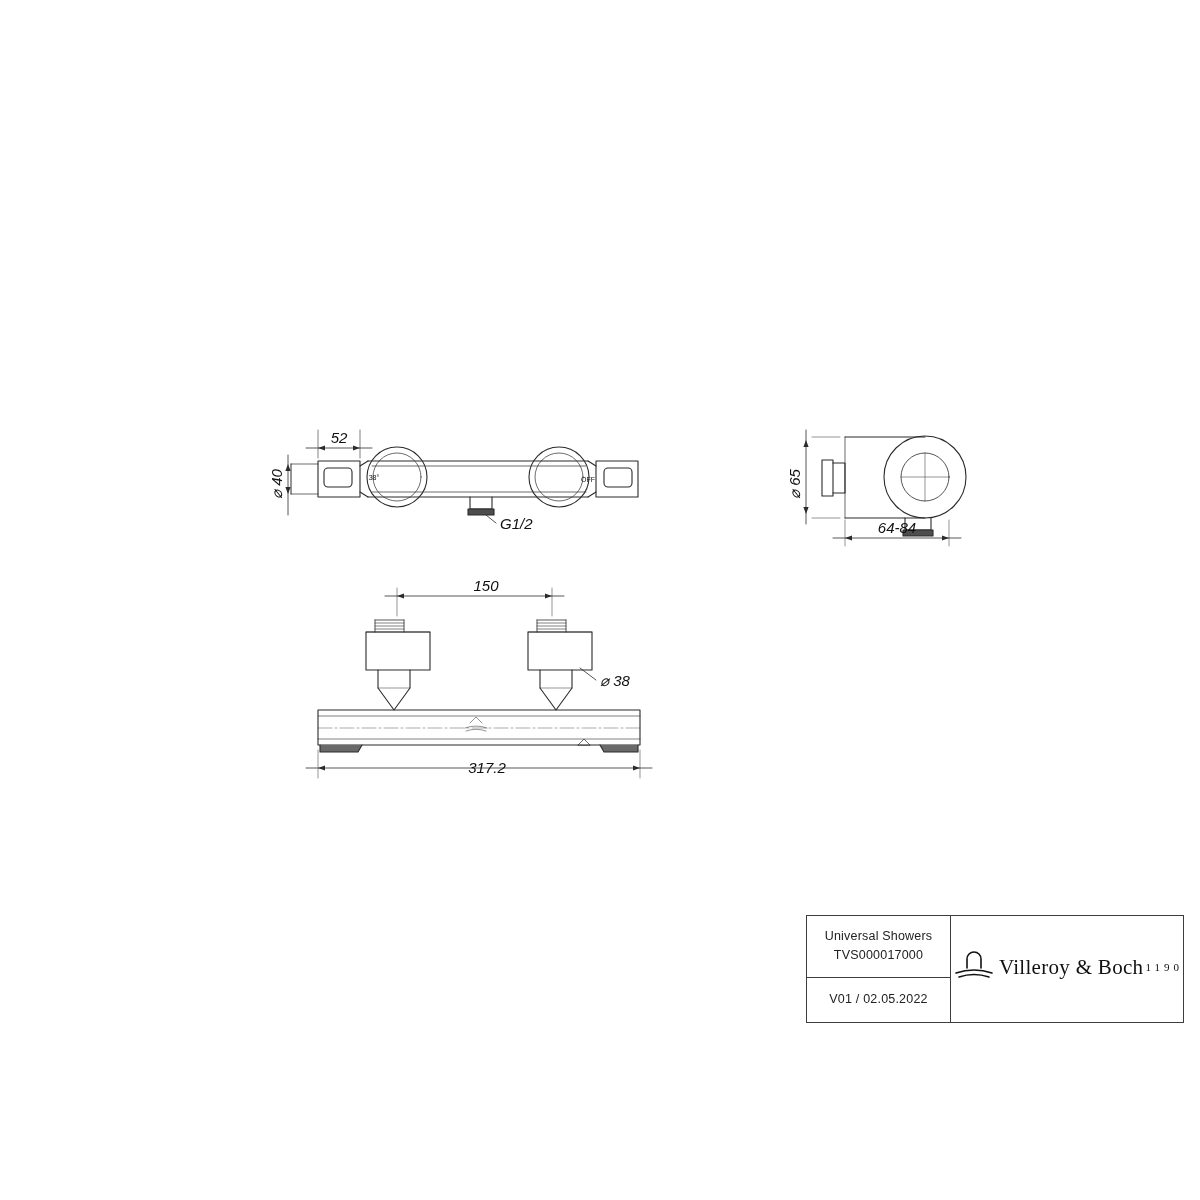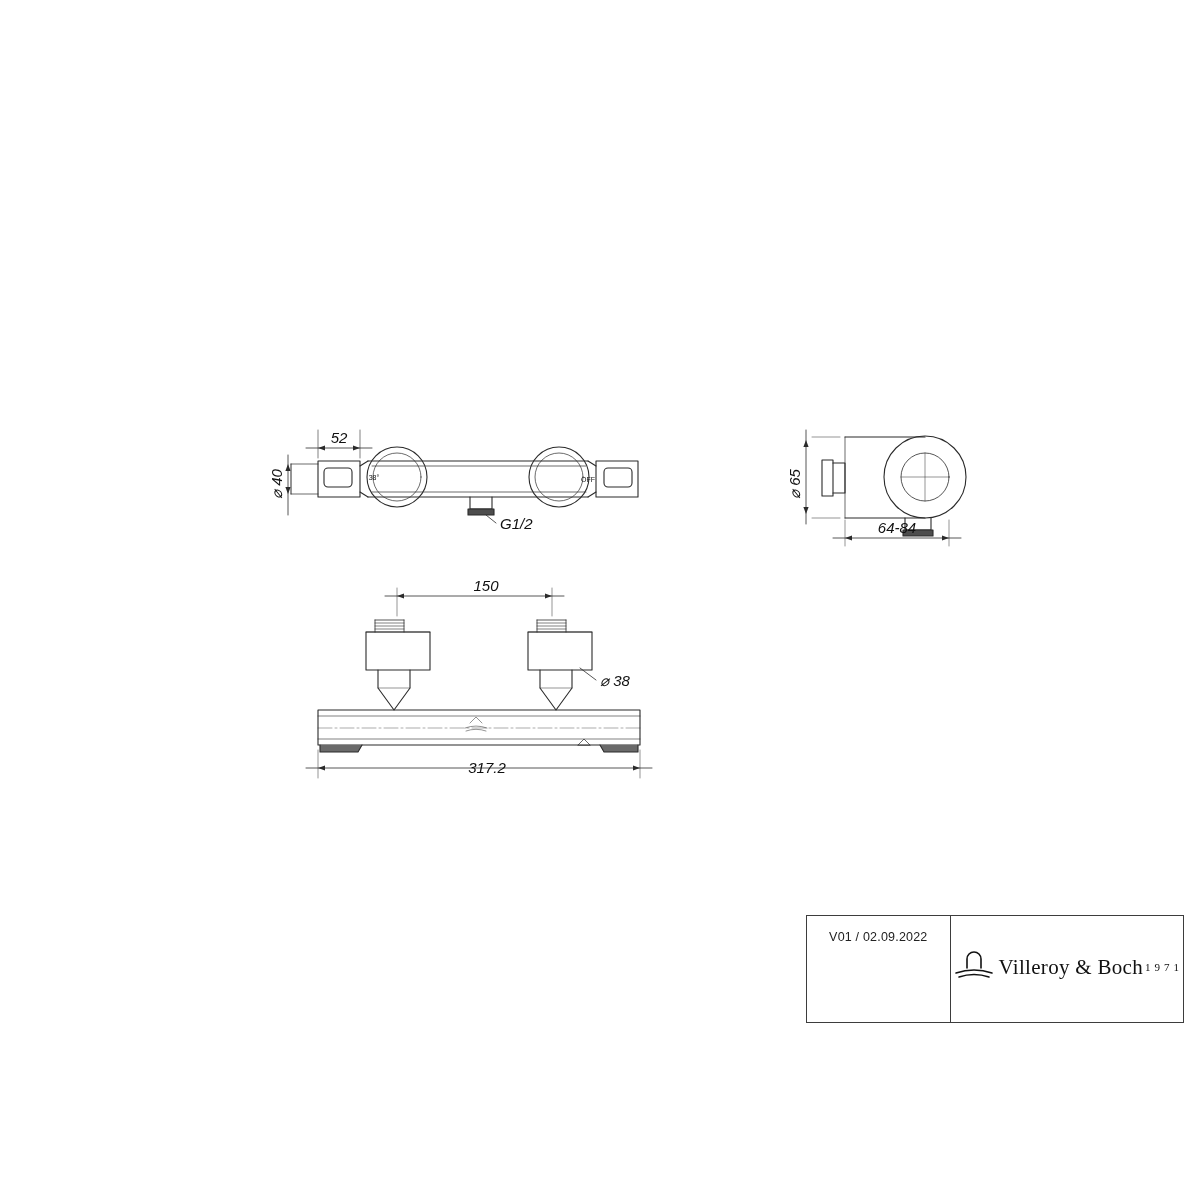--- a/index.html
+++ b/index.html
@@ -285,30 +285,34 @@
 
     <text class="dim-text" x="486" y="591" text-anchor="middle">150</text>
 
     <text class="dim-text" x="600" y="686" text-anchor="start">⌀ 38</text>
 
     <text class="dim-text" x="487" y="773" text-anchor="middle">317.2</text>
   </svg>
 
   <div id="title-block">
     <div id="tb-left">
+      <div id="tb-left-top">
+        <div class="tb-line">Universal Showers</div>
+        <div class="tb-line">TVS000017000</div>
+      </div>
       <div id="tb-left-bottom">
-        <div class="tb-line">V01 / 02.09.2022</div>
+        <div class="tb-line">V01 / 02.05.2022</div>
       </div>
     </div>
     <div id="tb-right">
       <svg id="brand-mark" width="46" height="34" viewBox="0 0 46 34">
         <g fill="none" stroke="#111111" stroke-width="1.6" stroke-linecap="round">
           <path d="M16 19 L16 10 a7 7 0 0 1 14 0 L30 19"></path>
           <path d="M5 24 q18 -6 36 0"></path>
           <path d="M8 28 q15 -5 30 0"></path>
         </g>
       </svg>
       <div id="brand-name">Villeroy &amp; Boch</div>
-      <div id="brand-year">1971</div>
+      <div id="brand-year">1190</div>
     </div>
   </div>
 
 </div>
 
 </body></html>

